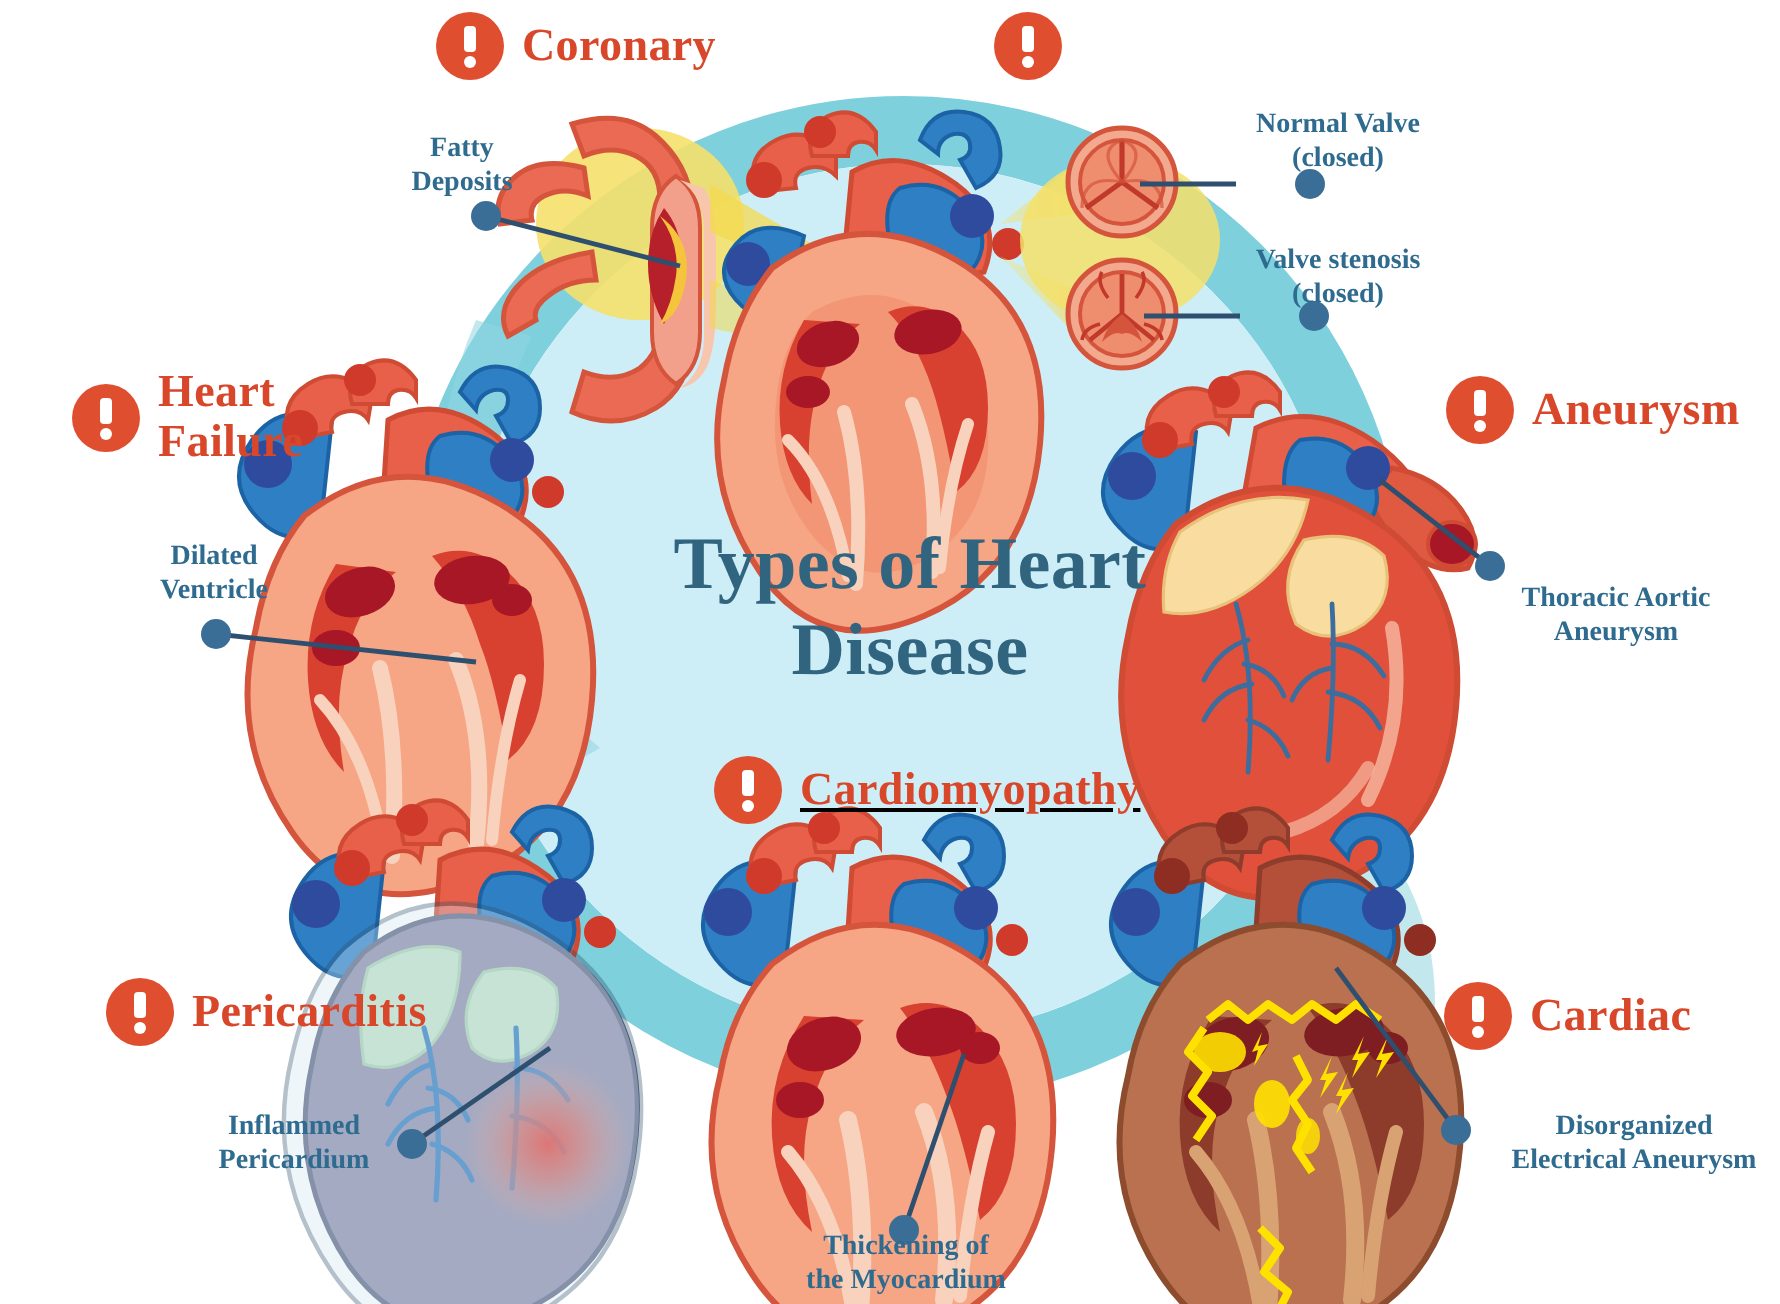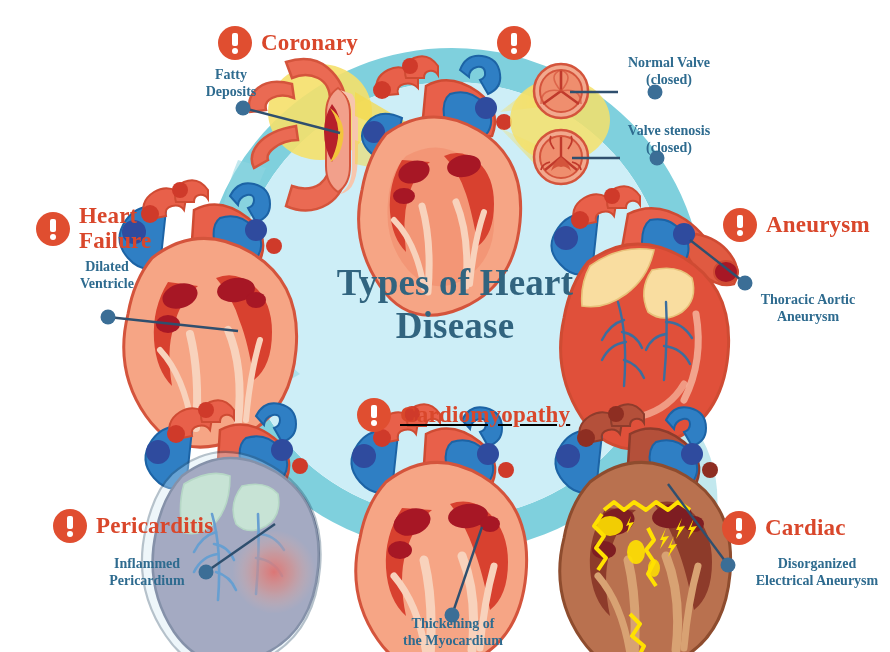--- a/index.html
+++ b/index.html
@@ -12,21 +12,20 @@
   }
   #stage{position:absolute;left:0;top:0;width:890px;height:652px;}
   .layer{position:absolute;left:0;top:0;width:890px;height:652px;}
   svg.layer{pointer-events:none;}
 
   
   .section-head{
     position:absolute;
     display:flex;align-items:center;gap:9px;
     white-space:nowrap;
-    margin-top:20px;
   }
   .badge{
     width:34px;height:34px;border-radius:50%;
     background:#e04e30;
     display:flex;align-items:center;justify-content:center;
     flex:0 0 auto;
     position:relative;
   }
   .badge .bang{
     display:block;
@@ -404,21 +403,21 @@
     <div class="callout ta-c" style="left:610px;top:55px;width:118px;">
       <span>Normal Valve</span><br>
       <span>(closed)</span>
     </div>
 
     <div class="callout ta-c" style="left:608px;top:123px;width:122px;">
       <span>Valve stenosis</span><br>
       <span>(closed)</span>
     </div>
 
-    <div class="callout ta-c" style="left:52px;top:259px;width:110px;text-align:center;">
+    <div class="callout ta-c" style="left:52px;top:271px;width:110px;text-align:center;">
       <span>Dilated</span><br>
       <span>Ventricle</span>
     </div>
 
     <div class="callout ta-c" style="left:738px;top:292px;width:140px;">
       <span>Thoracic Aortic</span><br>
       <span>Aneurysm</span>
     </div>
 
     <div class="callout ta-c" style="left:92px;top:556px;width:110px;">

